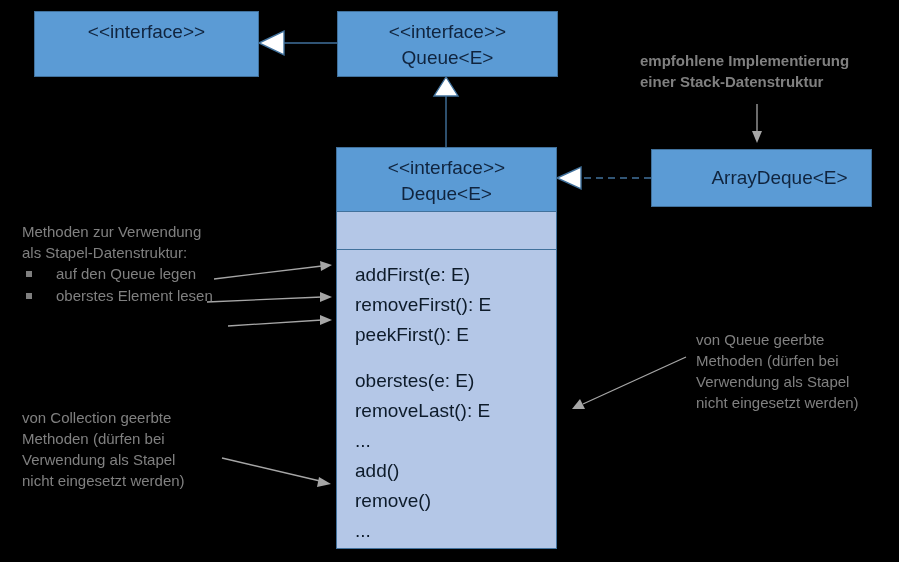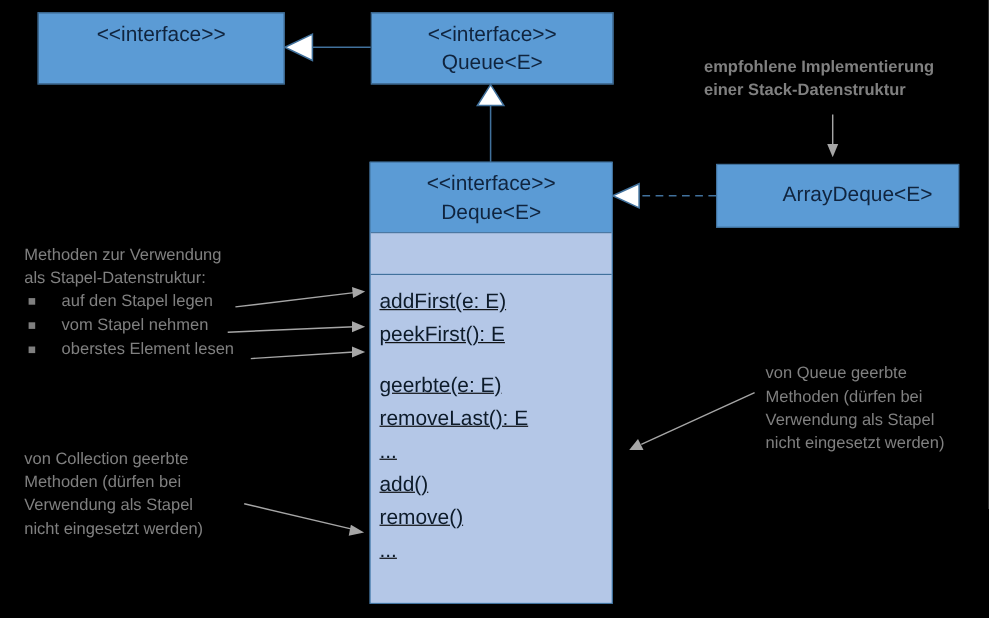--- a/index.html
+++ b/index.html
@@ -50,22 +50,21 @@
   }
   .uml-compartment-empty {
     box-sizing: border-box;
     background: #b4c7e7;
     border-top: 1px solid #41719c;
   }
   .uml-compartment-methods {
     box-sizing: border-box;
     background: #b4c7e7;
     border-top: 1px solid #41719c;
-    padding: 10px 0 0 8px;
-    text-decoration: underline;
+    padding: 10px 0 0 18px;
   }
   .uml-method {
     display: block;
     color: #0d1b2a;
     font-size: 19px;
     line-height: 30px;
     white-space: nowrap;
   }
   .uml-method.gap {
     height: 16px;
@@ -177,23 +176,24 @@
   </div>
 
   <div class="uml-box" style="left:336px; top:147px; width:221px; height:402px;">
     <div class="uml-header" style="height:63px;">
       <span class="iface-line">&lt;&lt;interface&gt;&gt;</span>
       <span class="name-line">Deque&lt;E&gt;</span>
     </div>
     <div class="uml-compartment-empty" style="height:38px;"></div>
     <div class="uml-compartment-methods" style="height:299px;">
       <span class="uml-method">addFirst(e: E)</span>
+      <span class="uml-method">removeFirst(): E</span>
       <span class="uml-method">peekFirst(): E</span>
       <span class="uml-method gap"></span>
-      <span class="uml-method">geerbte(e: E)</span>
+      <span class="uml-method">oberstes(e: E)</span>
       <span class="uml-method">removeLast(): E</span>
       <span class="uml-method">...</span>
       <span class="uml-method">add()</span>
       <span class="uml-method">remove()</span>
       <span class="uml-method">...</span>
     </div>
   </div>
 
   <div class="uml-box" style="left:651px; top:149px; width:221px; height:58px;">
     <span class="uml-simple-label">ArrayDeque&lt;E&gt;</span>
@@ -203,25 +203,21 @@
     <span class="note-line">empfohlene Implementierung</span>
     <span class="note-line">einer Stack-Datenstruktur</span>
   </div>
 
   <div class="note" style="left:22px; top:221px;">
     <span class="note-line">Methoden zur Verwendung</span>
     <span class="note-line">als Stapel-Datenstruktur:</span>
     <span class="bullet-list">
       <span class="bullet-item">
         <span class="bullet-mark"></span>
-        <span>auf den Stapel legen</span>
-      </span>
-      <span class="bullet-item">
-        <span class="bullet-mark"></span>
-        <span>vom Stapel nehmen</span>
+        <span>auf den Queue legen</span>
       </span>
       <span class="bullet-item">
         <span class="bullet-mark"></span>
         <span>oberstes Element lesen</span>
       </span>
     </span>
   </div>
 
   <div class="note" style="left:22px; top:407px;">
     <span class="note-line">von Collection geerbte</span>

